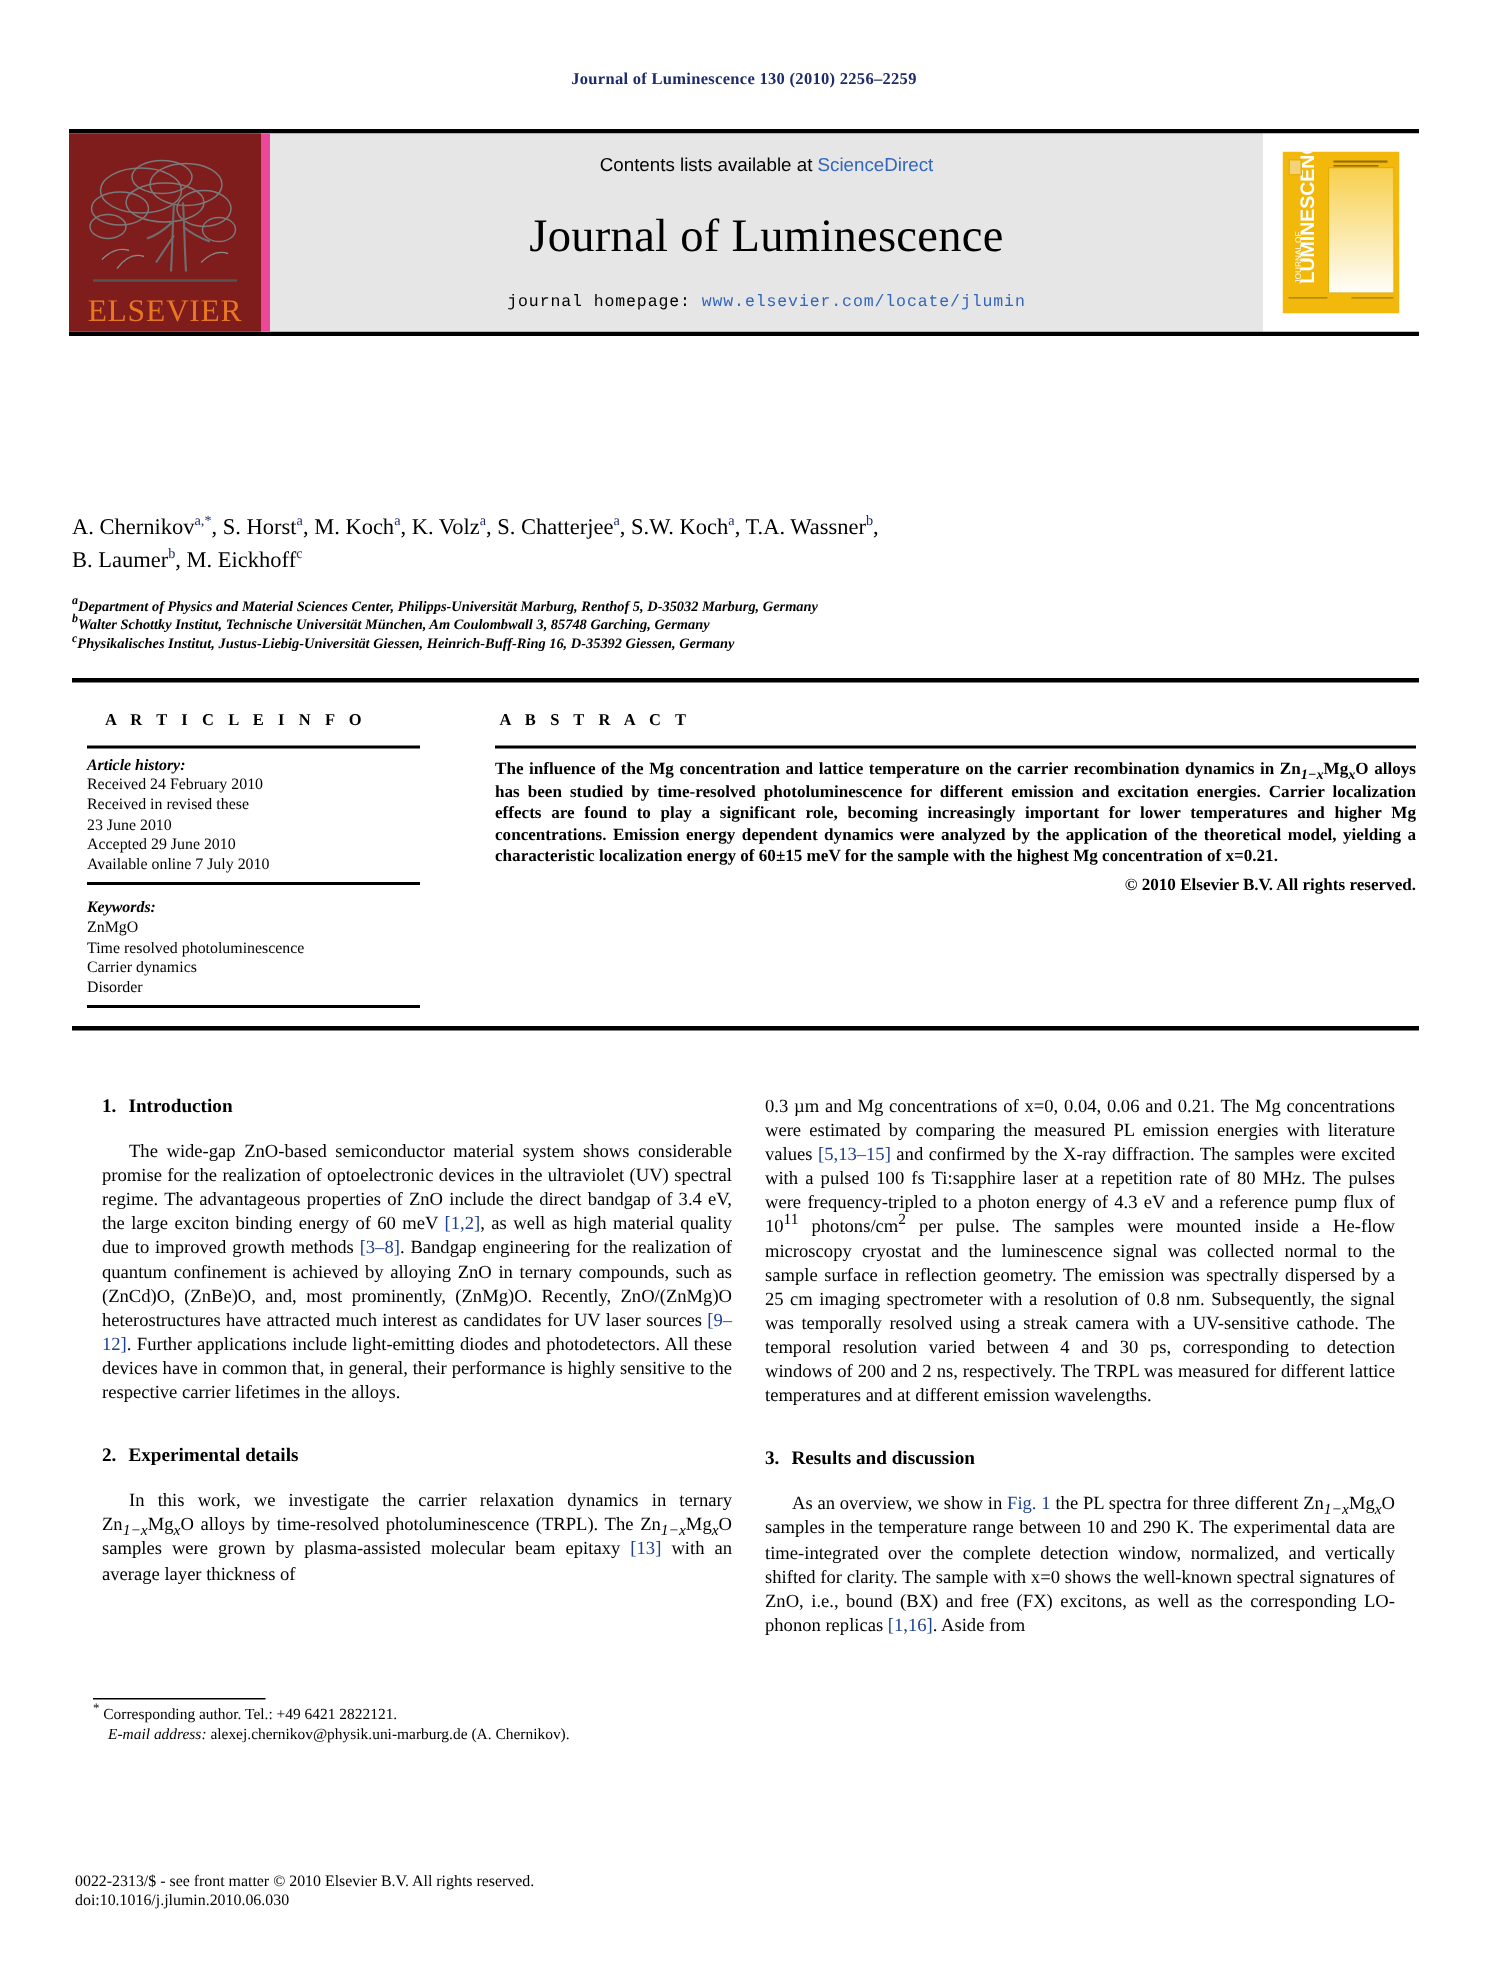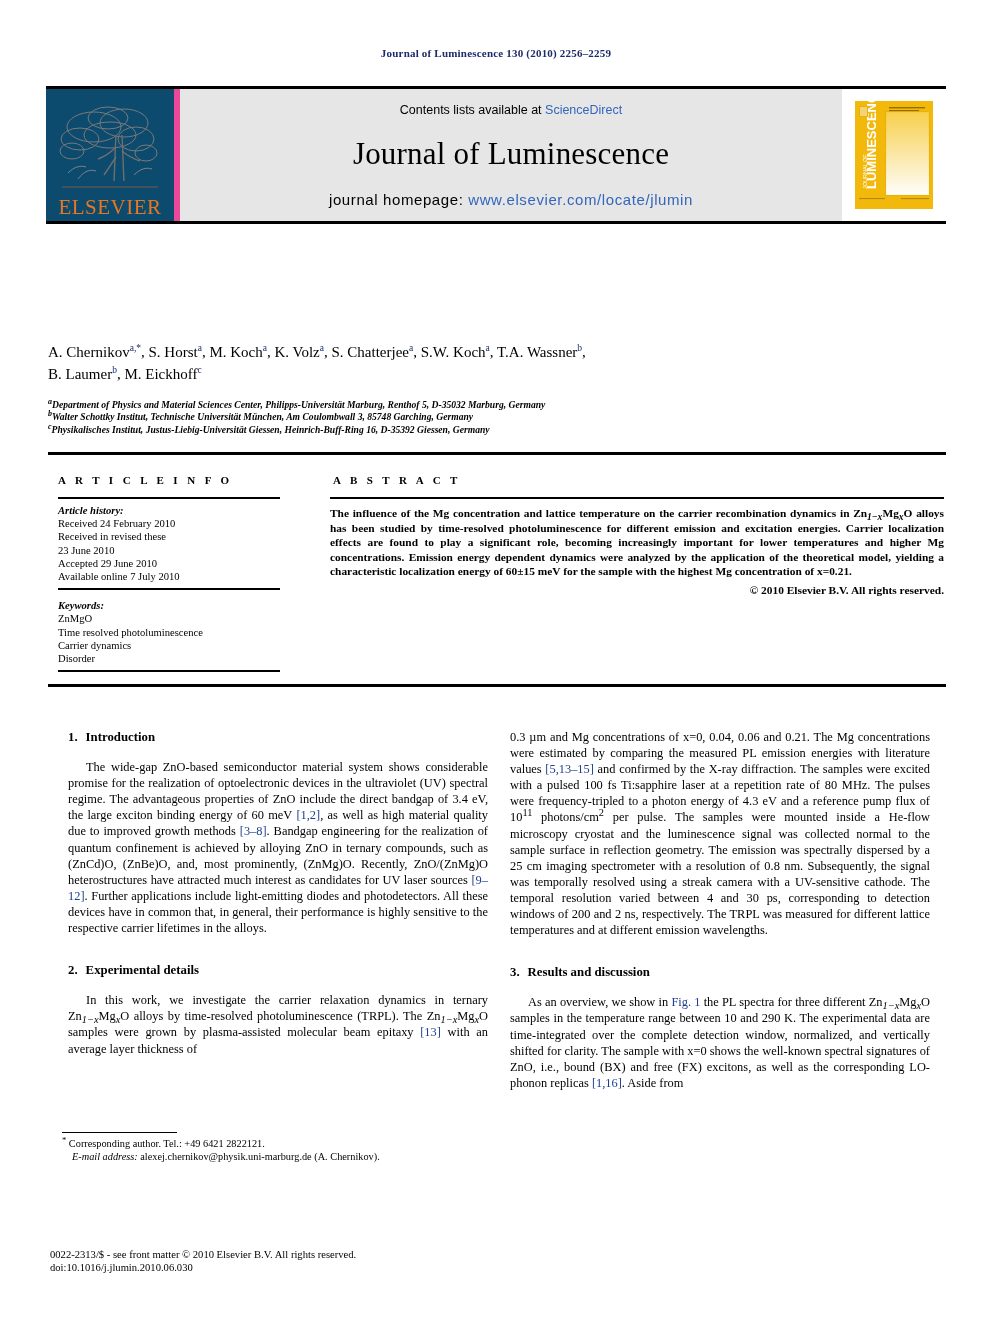--- a/index.html
+++ b/index.html
@@ -54,21 +54,21 @@
   }
   .elsevier-logo {
     width: 128px;
     flex: 0 0 128px;
     display: flex;
     flex-direction: column;
     align-items: center;
     justify-content: flex-end;
     padding-bottom: 3px;
     box-sizing: border-box;
-    background: #0c4a6e;
+    background: #7f1d1d;
   }
   .tree-svg { display:block; }
   .elsevier-word {
     font-family: "Liberation Serif", serif;
     font-size: 21px;
     letter-spacing: 0.5px;
     color: #e87722;
     line-height: 1;
     margin-top: 1px;
   }
@@ -91,22 +91,22 @@
   .contents-line .sd {
     color: #3366bb;
   }
   .journal-name {
     font-family: "Liberation Serif", serif;
     font-size: 31px;
     color: #000;
     letter-spacing: .2px;
   }
   .homepage-line {
-    font-family: Liberation Sans, sans-serif;
-    font-size: 15px;
+    font-family: Liberation Mono, monospace;
+    font-size: 11px;
     letter-spacing: .6px;
     color: #000;
   }
   .homepage-line .url { color: #3366bb; }
 
   .cover-thumb {
     width: 104px;
     flex: 0 0 104px;
     background: #fff;
     display: flex;
@@ -159,21 +159,21 @@
   .label-row {
     position: absolute;
     top: 474px;
     left: 48px;
     width: 898px;
     font-family: "Liberation Serif", serif;
     font-weight: bold;
     font-size: 11px;
     letter-spacing: 3.4px;
   }
-  .label-article { position:absolute; left: 10px; top: 0; }
+  .label-article { position:absolute; left: 22px; top: 0; }
   .label-abstract { position:absolute; left: 285px; top: 0; }
 
   .info-col {
     position: absolute;
     top: 497px;
     left: 58px;
     width: 222px;
     font-family: "Liberation Serif", serif;
     font-size: 10.6px;
     line-height: 13.2px;

